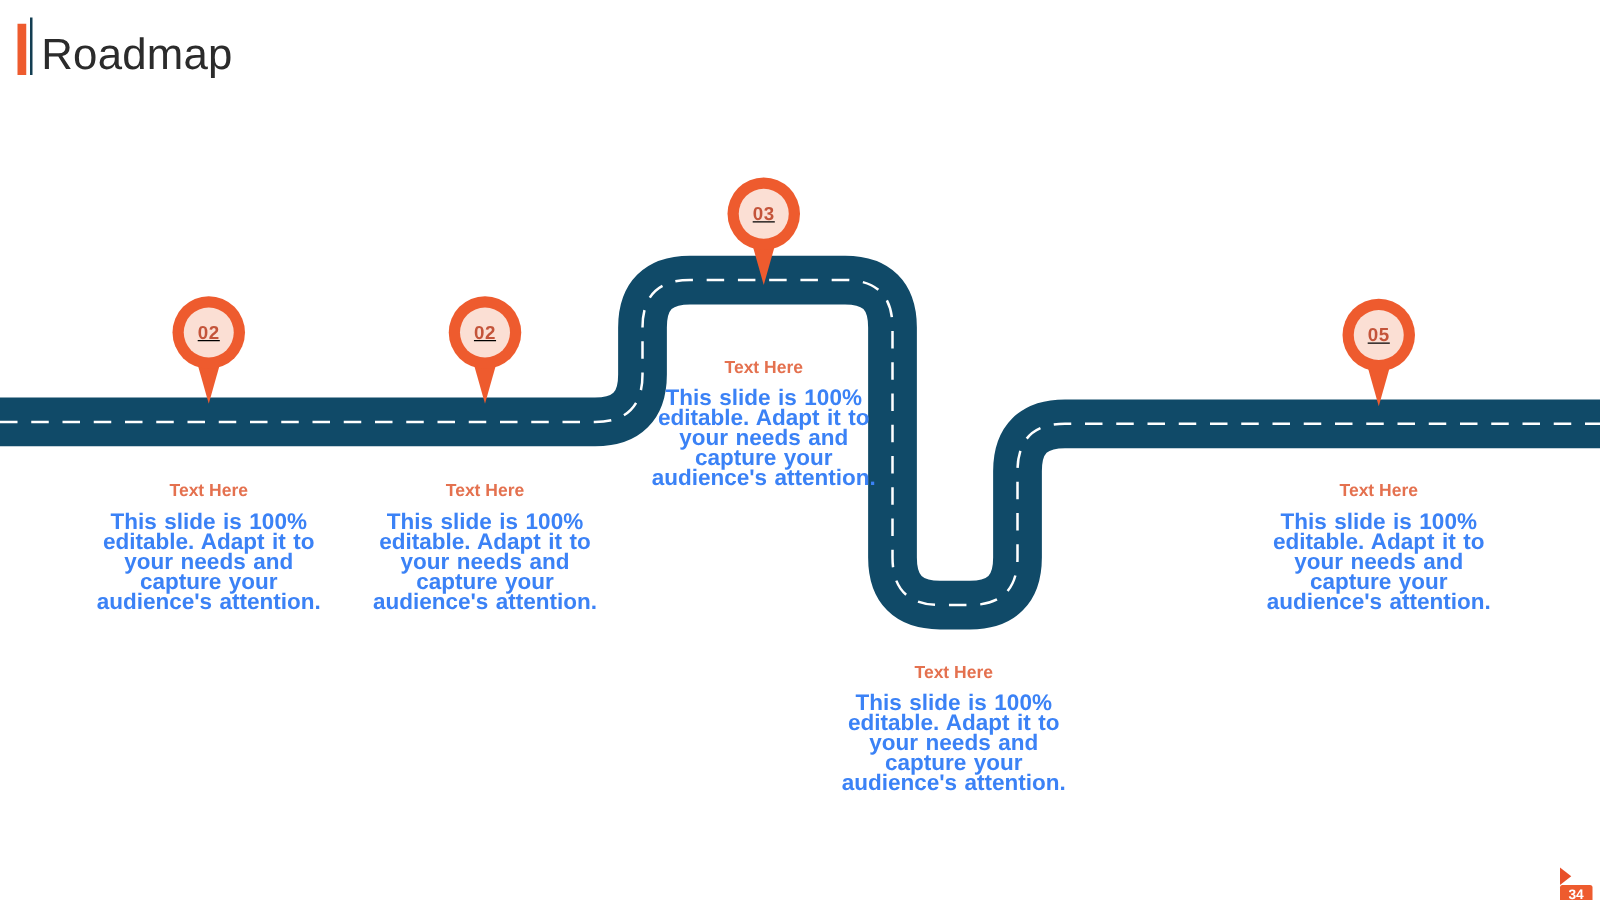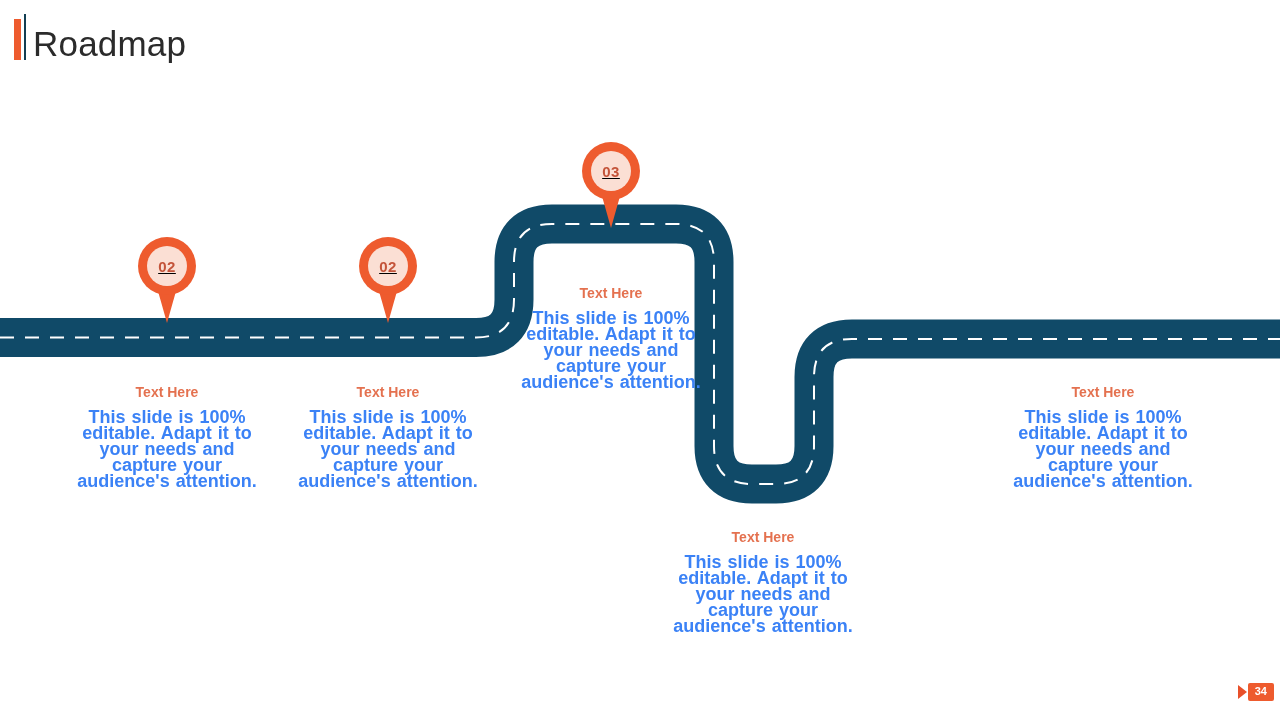--- a/index.html
+++ b/index.html
@@ -131,24 +131,25 @@
     line-height: 16px;
     margin: 0;
     word-spacing: 1px;
     font-weight: bold;
   }
 
   
   .page-badge {
     position: absolute;
     right: 6px;
-    bottom: 18px;
+    bottom: 6px;
     display: flex;
-    align-items: center;
+    align-items: flex-start;
     height: 20px;
+    flex-direction: column;
   }
   .page-badge .tri {
     width: 0;
     height: 0;
     border-top: 7px solid transparent;
     border-bottom: 7px solid transparent;
     border-left: 9px solid #e8502a;
     margin-right: 1px;
   }
   .page-badge .num {
@@ -223,20 +224,27 @@
 
   <div class="pin" style="left:582px; top:142px;">
     <div class="pin-tail"></div>
     <div class="pin-head"></div>
     <div class="pin-inner">
       <span class="pin-num">03</span>
     </div>
   </div>
 
 
+  <div class="pin" style="left:1074px; top:239px;">
+    <div class="pin-tail"></div>
+    <div class="pin-head"></div>
+    <div class="pin-inner">
+      <span class="pin-num">05</span>
+    </div>
+  </div>
 
   <div class="txtblock" style="left:77px; top:385px; width:180px;">
     <p class="th">Text Here</p>
     <p class="tb">This slide is 100% editable. Adapt it to your needs and capture your audience's attention.</p>
   </div>
 
   <div class="txtblock" style="left:298px; top:385px; width:180px;">
     <p class="th">Text Here</p>
     <p class="tb">This slide is 100% editable. Adapt it to your needs and capture your audience's attention.</p>
   </div>

